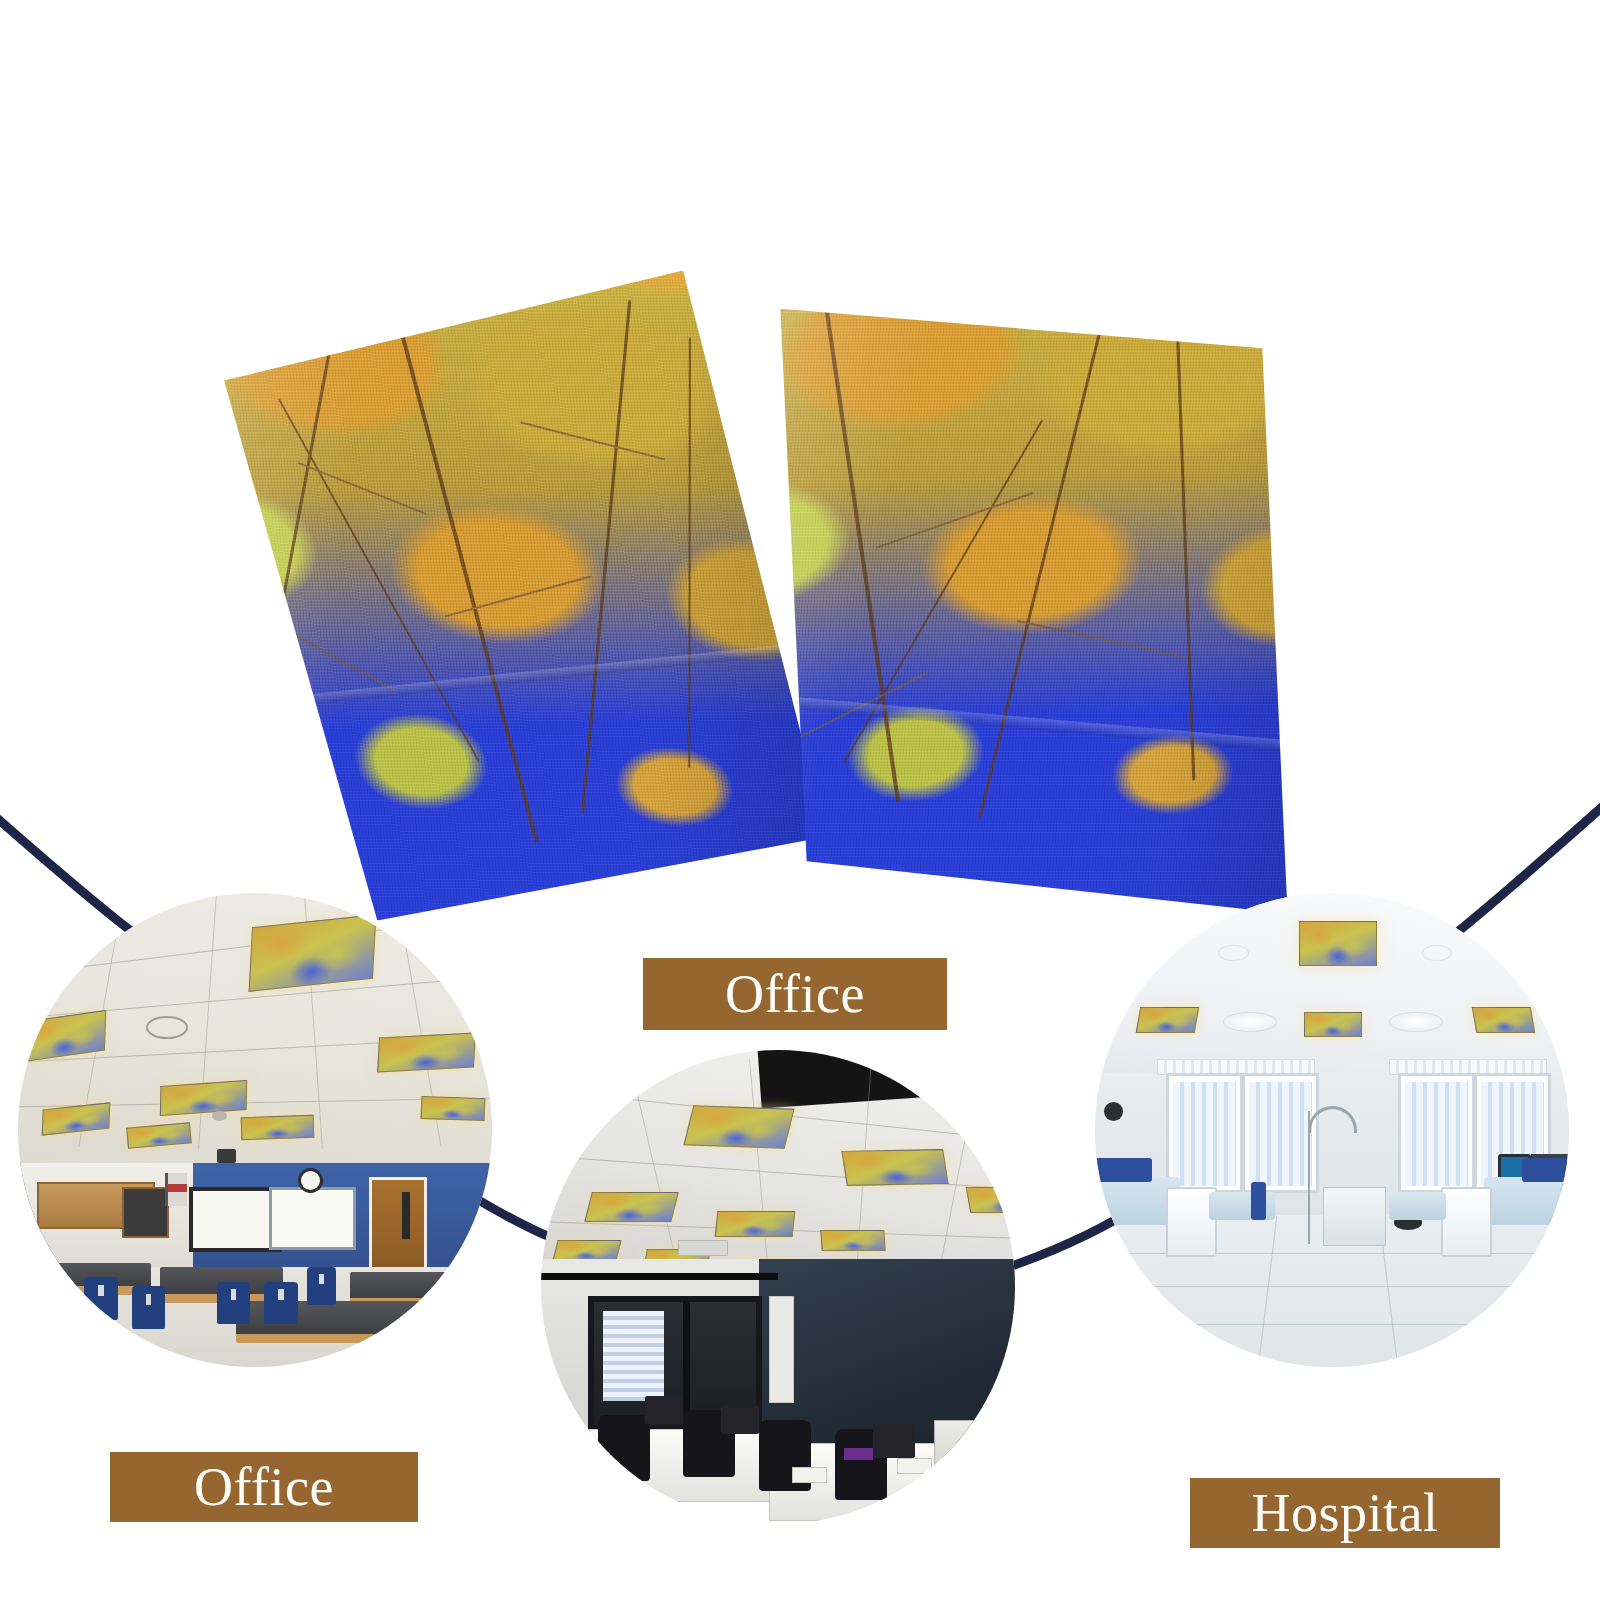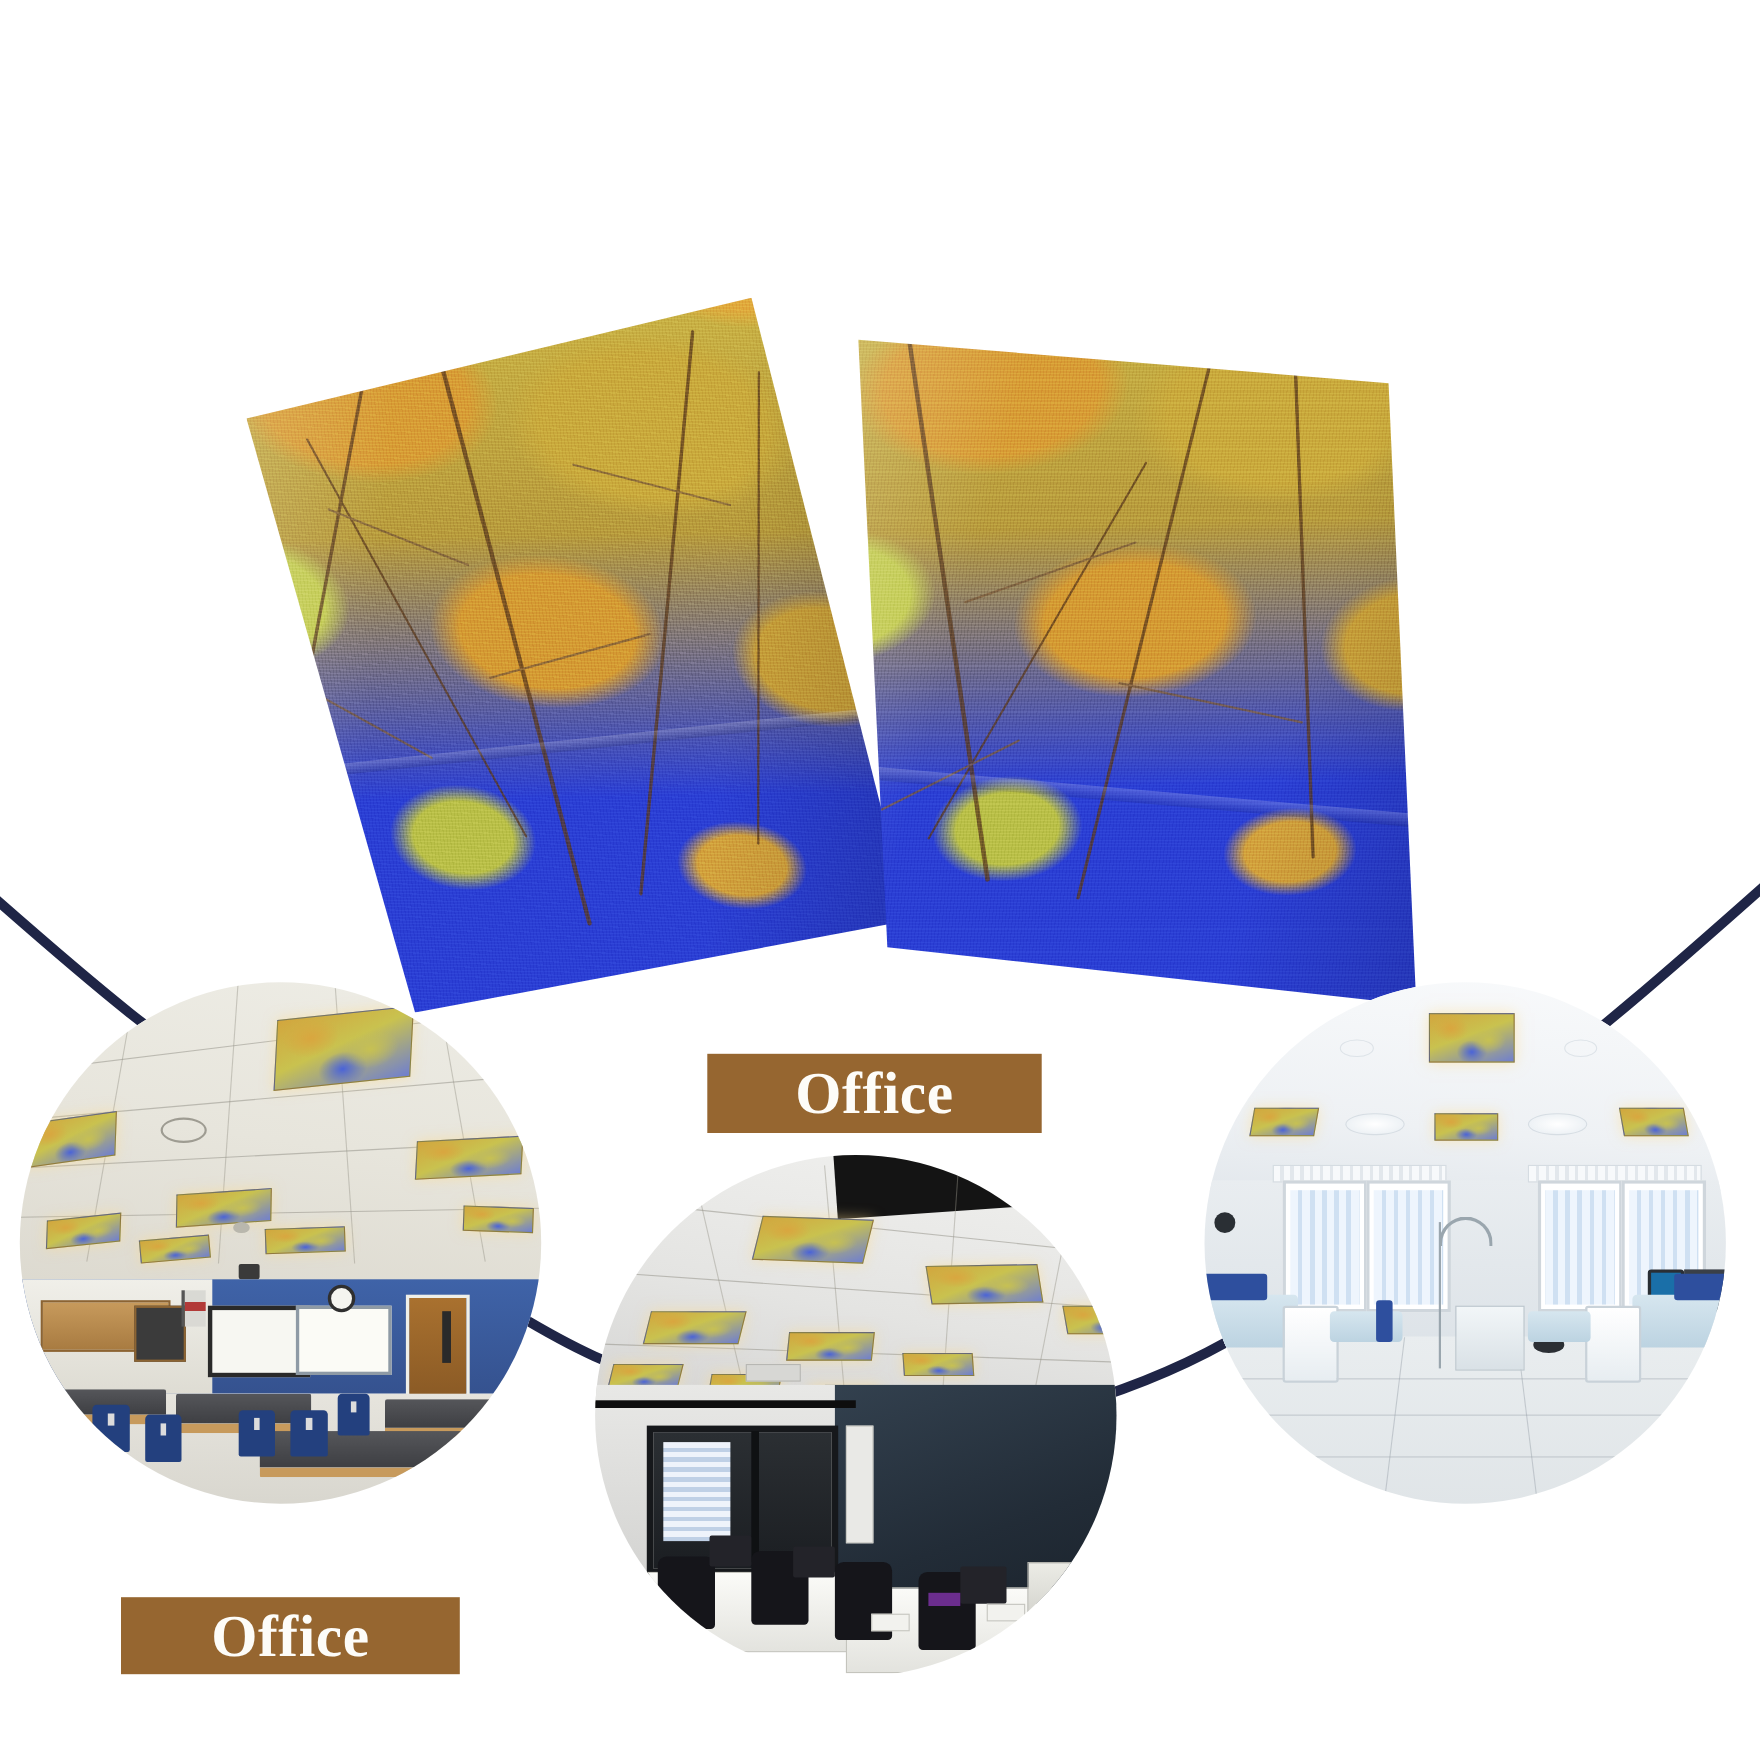--- a/index.html
+++ b/index.html
@@ -172,21 +172,21 @@
   .hp-mattress{position:absolute;background:linear-gradient(180deg,#d6e6ef,#bcd3e1);border-radius:4px;}
   .hp-lamp{position:absolute;background:#9aa6ae;}
   .hp-trolley{position:absolute;background:linear-gradient(180deg,#f2f6f8,#d9e1e6);
      border:1px solid #bcc6cd;}
   .hp-stool{position:absolute;background:#2b2f34;border-radius:50%;}
   .hp-monitor{position:absolute;background:#2a2f35;border-radius:3px;}
   .hp-monitor:after{content:"";position:absolute;inset:3px;background:#1a6fa8;}
 
   
   .chip{position:absolute;background:#966630;display:flex;align-items:center;
-     justify-content:center;color:#fdfcf8;font-weight:700;
+     justify-content:center;color:#fdfcf8;font-weight:400;
      font-family:"Liberation Serif",serif;letter-spacing:.5px;}
   #chip-office{left:643px;top:958px;width:304px;height:72px;font-size:54px;}
   #chip-school{left:110px;top:1452px;width:308px;height:70px;font-size:54px;}
   #chip-hospital{left:1190px;top:1478px;width:310px;height:70px;font-size:54px;}
 </style>
 </head>
 <body>
 
 <div class="stage">
 
@@ -377,14 +377,15 @@
       <div class="hp-mattress" style="left:82%;top:60%;width:26%;height:10%;"></div>
       <div class="hp-bedblue" style="left:90%;top:56%;width:16%;height:5%;"></div>
       <div class="hp-bed" style="left:73%;top:62%;width:10%;height:14%;"></div>
       <div class="hp-mattress" style="left:62%;top:63%;width:12%;height:6%;"></div>
       <div style="position:absolute;left:2%;top:44%;width:4%;height:4%;background:#2a2f34;border-radius:50%;"></div>
     </div>
   </div>
 
   <div class="chip" id="chip-office">Office</div>
   <div class="chip" id="chip-school">Office</div>
+  <div class="chip" id="chip-hospital">Hospital</div>
 
 </div>
 
 </body></html>

